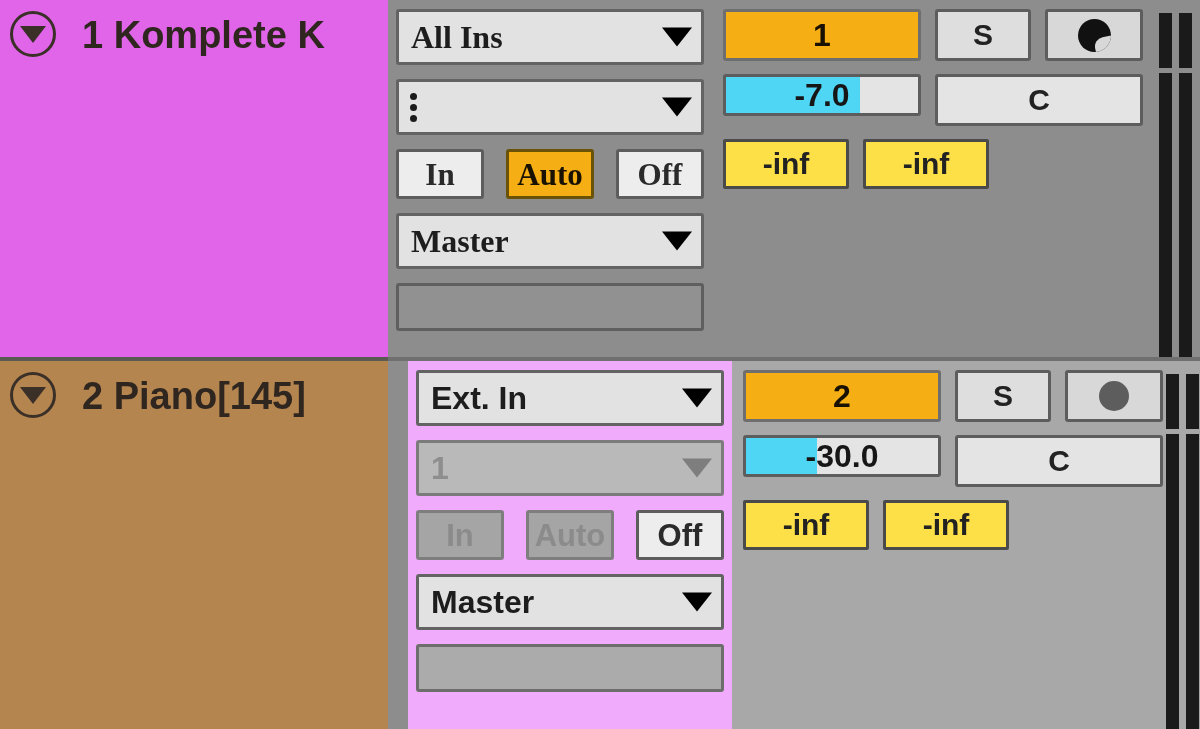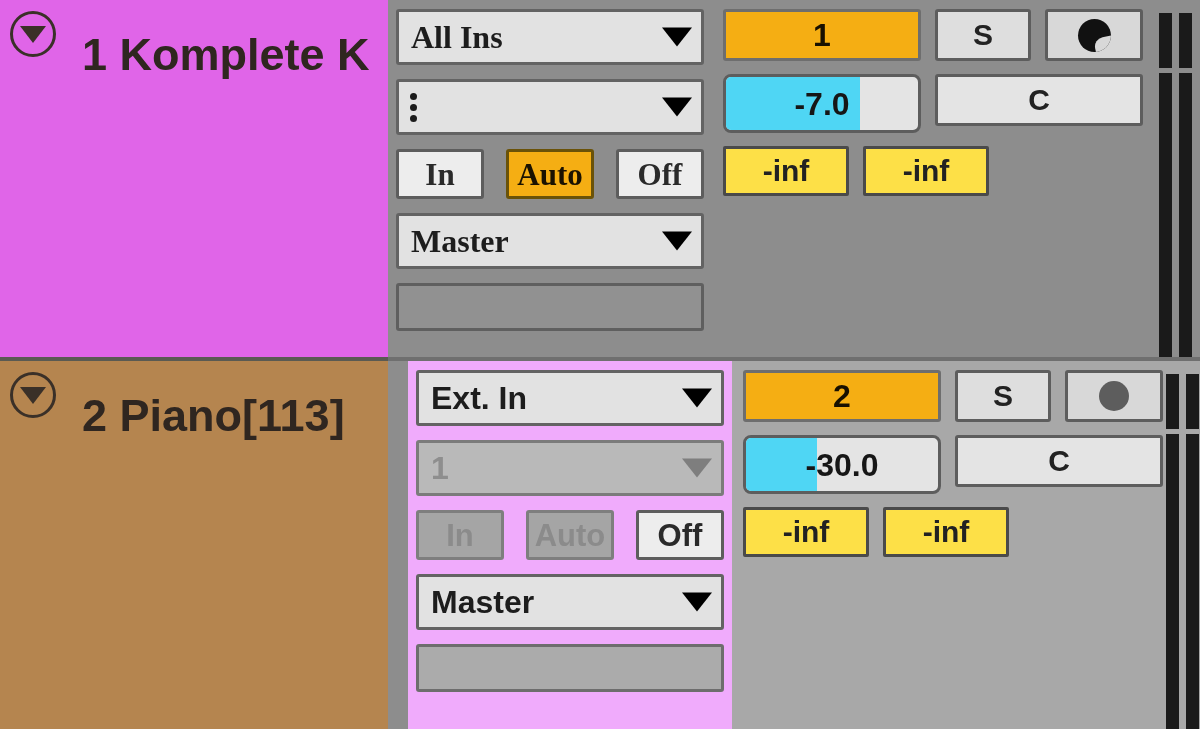--- a/index.html
+++ b/index.html
@@ -34,22 +34,22 @@
     box-sizing:border-box;
     display:flex;align-items:center;justify-content:center;
   }
   .fold .tri{
     width:0;height:0;
     border-left:13px solid transparent;
     border-right:13px solid transparent;
     border-top:17px solid #3a3028;
   }
   .trackname{
-    margin-left:26px;margin-top:24px;
-    font-size:45px;font-weight:bold;
+    margin-left:26px;margin-top:4px;
+    font-size:38px;font-weight:bold;
     color:#2f2620;
     letter-spacing:0px;
     white-space:nowrap;
     line-height:46px;
   }
 
   
   .iocol{
     width:324px;flex:0 0 324px;
     box-sizing:border-box;
@@ -162,23 +162,23 @@
     right:-3px;bottom:-4px;
     width:19px;height:19px;
     background:#d8d8d8;
     border-radius:50% 0 0 0;
     transform:rotate(-12deg);
   }
   .arm-dot{width:30px;height:30px;border-radius:50%;background:#5d5d5d;}
 
   .vol{
     position:relative;
-    width:198px;height:59px;
+    width:198px;height:42px;
     background:#e4e4e4;
-    border:3px solid #5d5d5d;border-radius:8px;
+    border:3px solid #5d5d5d;border-radius:3px;
     box-sizing:border-box;
     display:flex;align-items:center;justify-content:center;
     overflow:hidden;
   }
   .vol .fill{position:absolute;left:0;top:0;bottom:0;background:#4fd6f4;}
   .vol .vtext{position:relative;font-size:32px;font-weight:bold;color:#161616;line-height:1;}
   .pan{
     width:208px;height:52px;
     background:#e4e4e4;border:3px solid #5d5d5d;border-radius:3px;
     box-sizing:border-box;display:flex;align-items:center;justify-content:center;
@@ -282,21 +282,21 @@
       </div>
     </div>
   </div>
 
   <div class="track t2">
 
     <div class="namepanel" id="np2" style="background: rgb(181, 133, 79);">
       <div class="fold">
         <span class="tri"></span>
       </div>
-      <div class="trackname">2 Piano[113]</div>
+      <div class="trackname">2 Piano[145]</div>
     </div>
 
     <div class="iocol light">
       <div class="drop">
         <span class="dlabel">Ext. In</span>
         <span class="arrow"></span>
       </div>
 
       <div class="drop disabled">
         <span class="dlabel">1</span>

